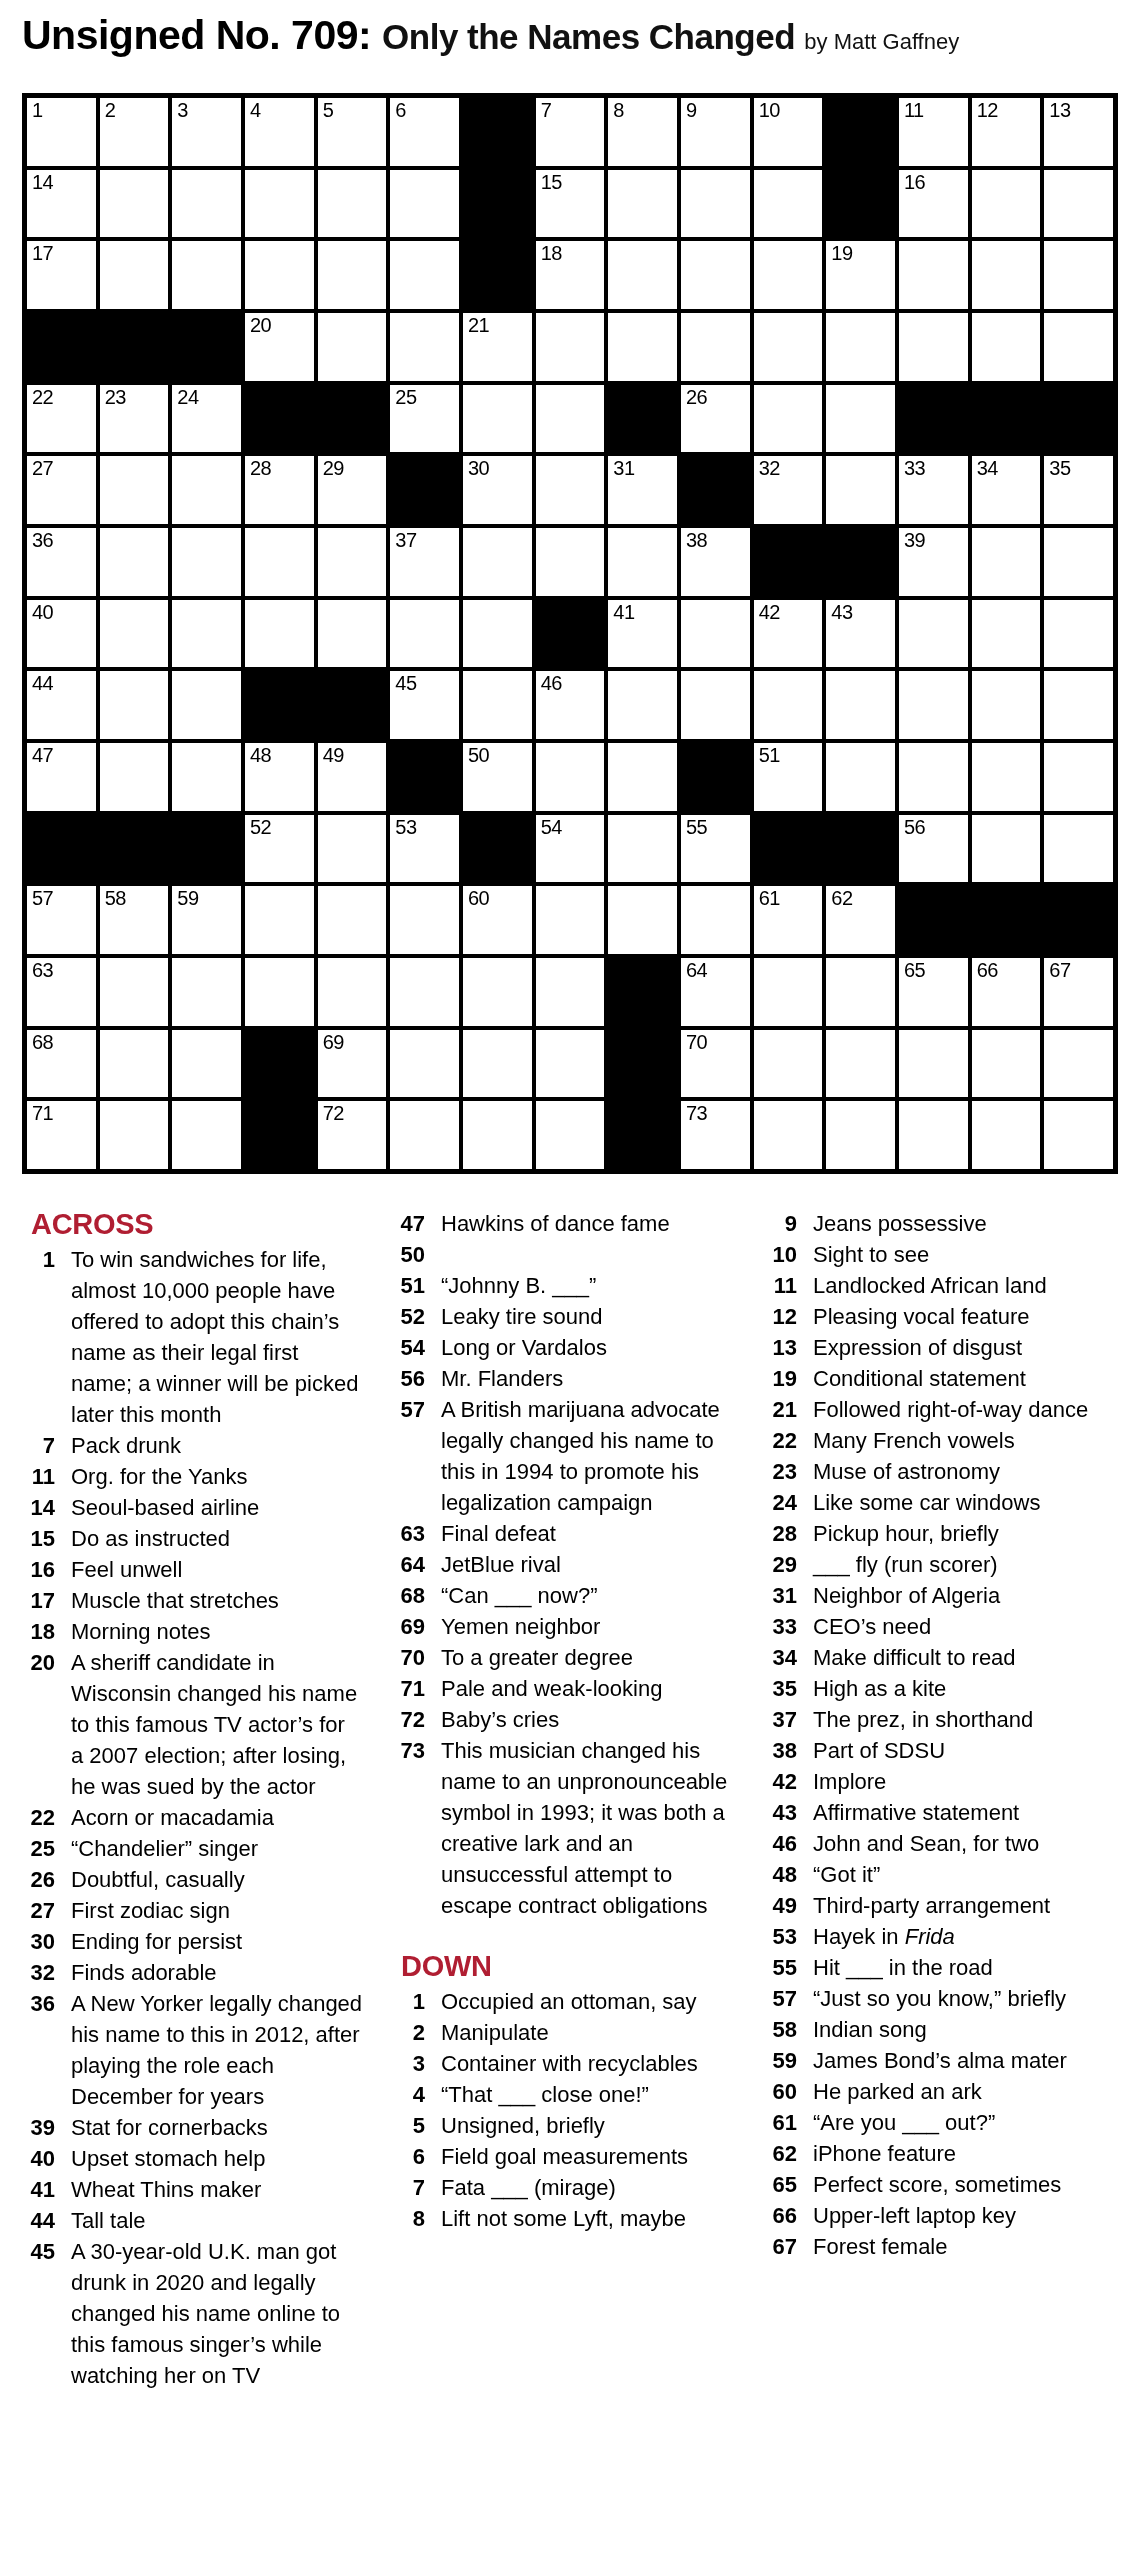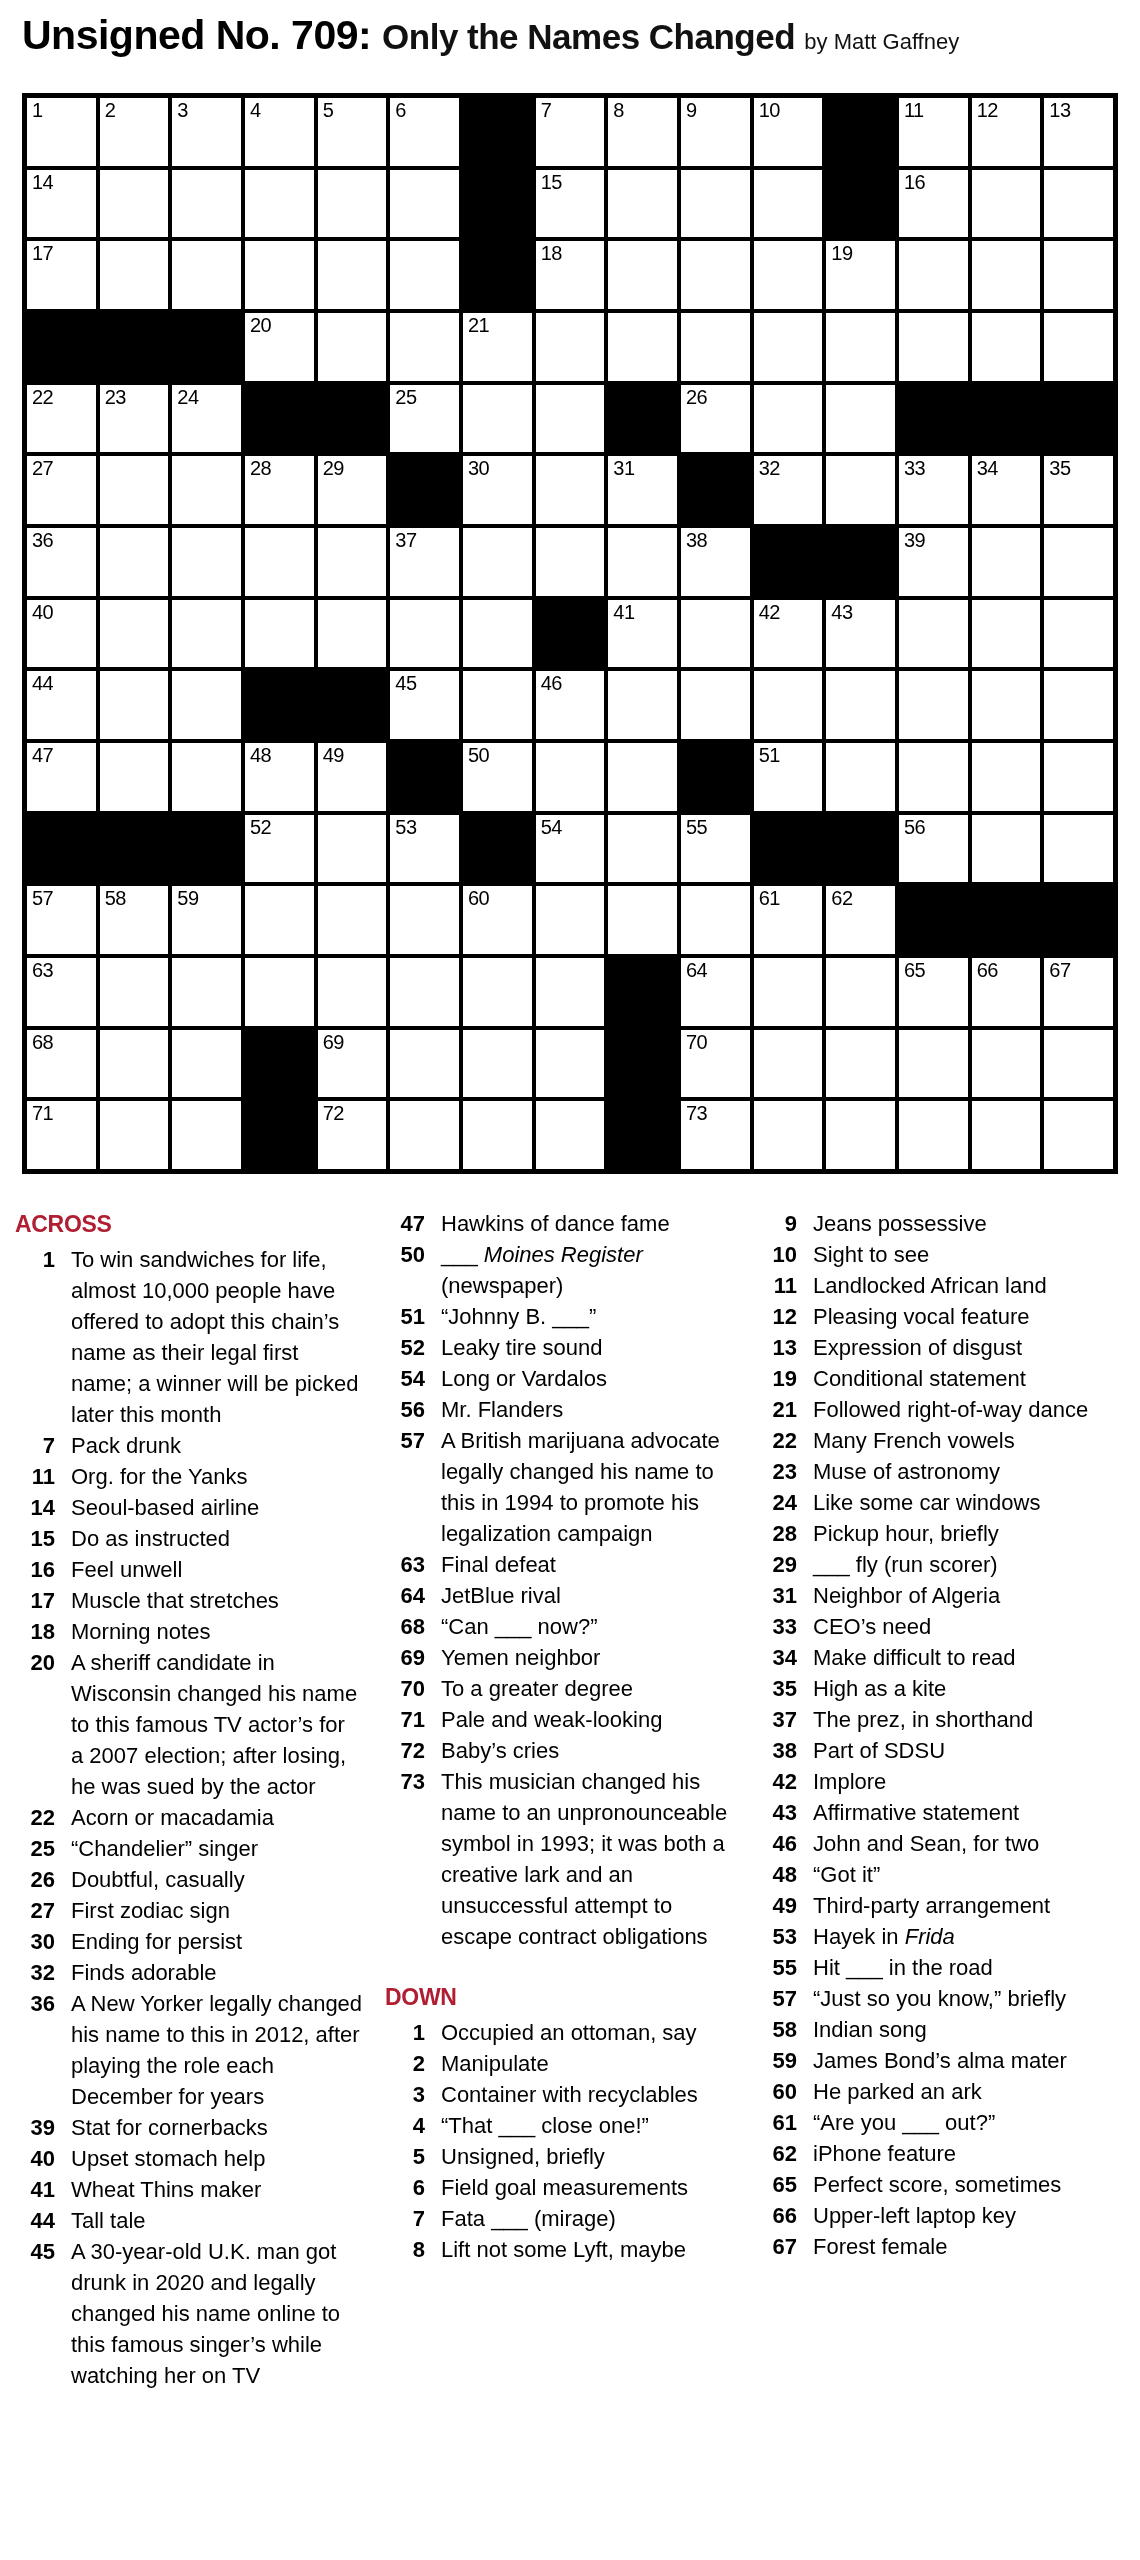--- a/index.html
+++ b/index.html
@@ -24,22 +24,22 @@
   .cnum{
     position:absolute;top:1px;left:5px;font-size:20px;line-height:23px;
     color:#000;font-weight:400;letter-spacing:-0.5px;
   }
 
   .clue-col{position:absolute;top:1208px;font-size:22px;line-height:31px;}
   #col1{left:15px;width:348px;}
   #col2{left:385px;width:345px;}
   #col3{left:757px;width:346px;}
   .clue-header{
-    color:#B01E32;font-weight:bold;font-size:23px;line-height:33px;
-    margin:0 0 3px 0;letter-spacing:-0.3px;
+    color:#B01E32;font-weight:bold;font-size:29px;line-height:33px;
+    margin:0 0 3px 16px;letter-spacing:-0.3px;
   }
   .clue-header.gap-above{margin-top:29px;}
   .clue{display:flex;align-items:flex-start;}
   .clue .n{flex:0 0 40px;text-align:right;font-weight:bold;}
   .clue .t{margin-left:16px;flex:1;}
   .clue .t i{font-style:italic;}
 </style>
 </head>
 <body>
 
@@ -510,21 +510,20 @@
       <span class="t">A 30-year-old U.K. man got drunk in 2020 and legally changed his name online to this famous singer’s while watching her on TV</span>
     </div>
   </div>
 <div class="clue-col" id="col2">
     <div class="clue">
       <span class="n">47</span>
       <span class="t">Hawkins of dance fame</span>
     </div>
     <div class="clue">
       <span class="n">50</span>
-      <span class="t">___ <i>Moines Register</i> (newspaper)</span>
     </div>
     <div class="clue">
       <span class="n">51</span>
       <span class="t">“Johnny B. ___”</span>
     </div>
     <div class="clue">
       <span class="n">52</span>
       <span class="t">Leaky tire sound</span>
     </div>
     <div class="clue">

